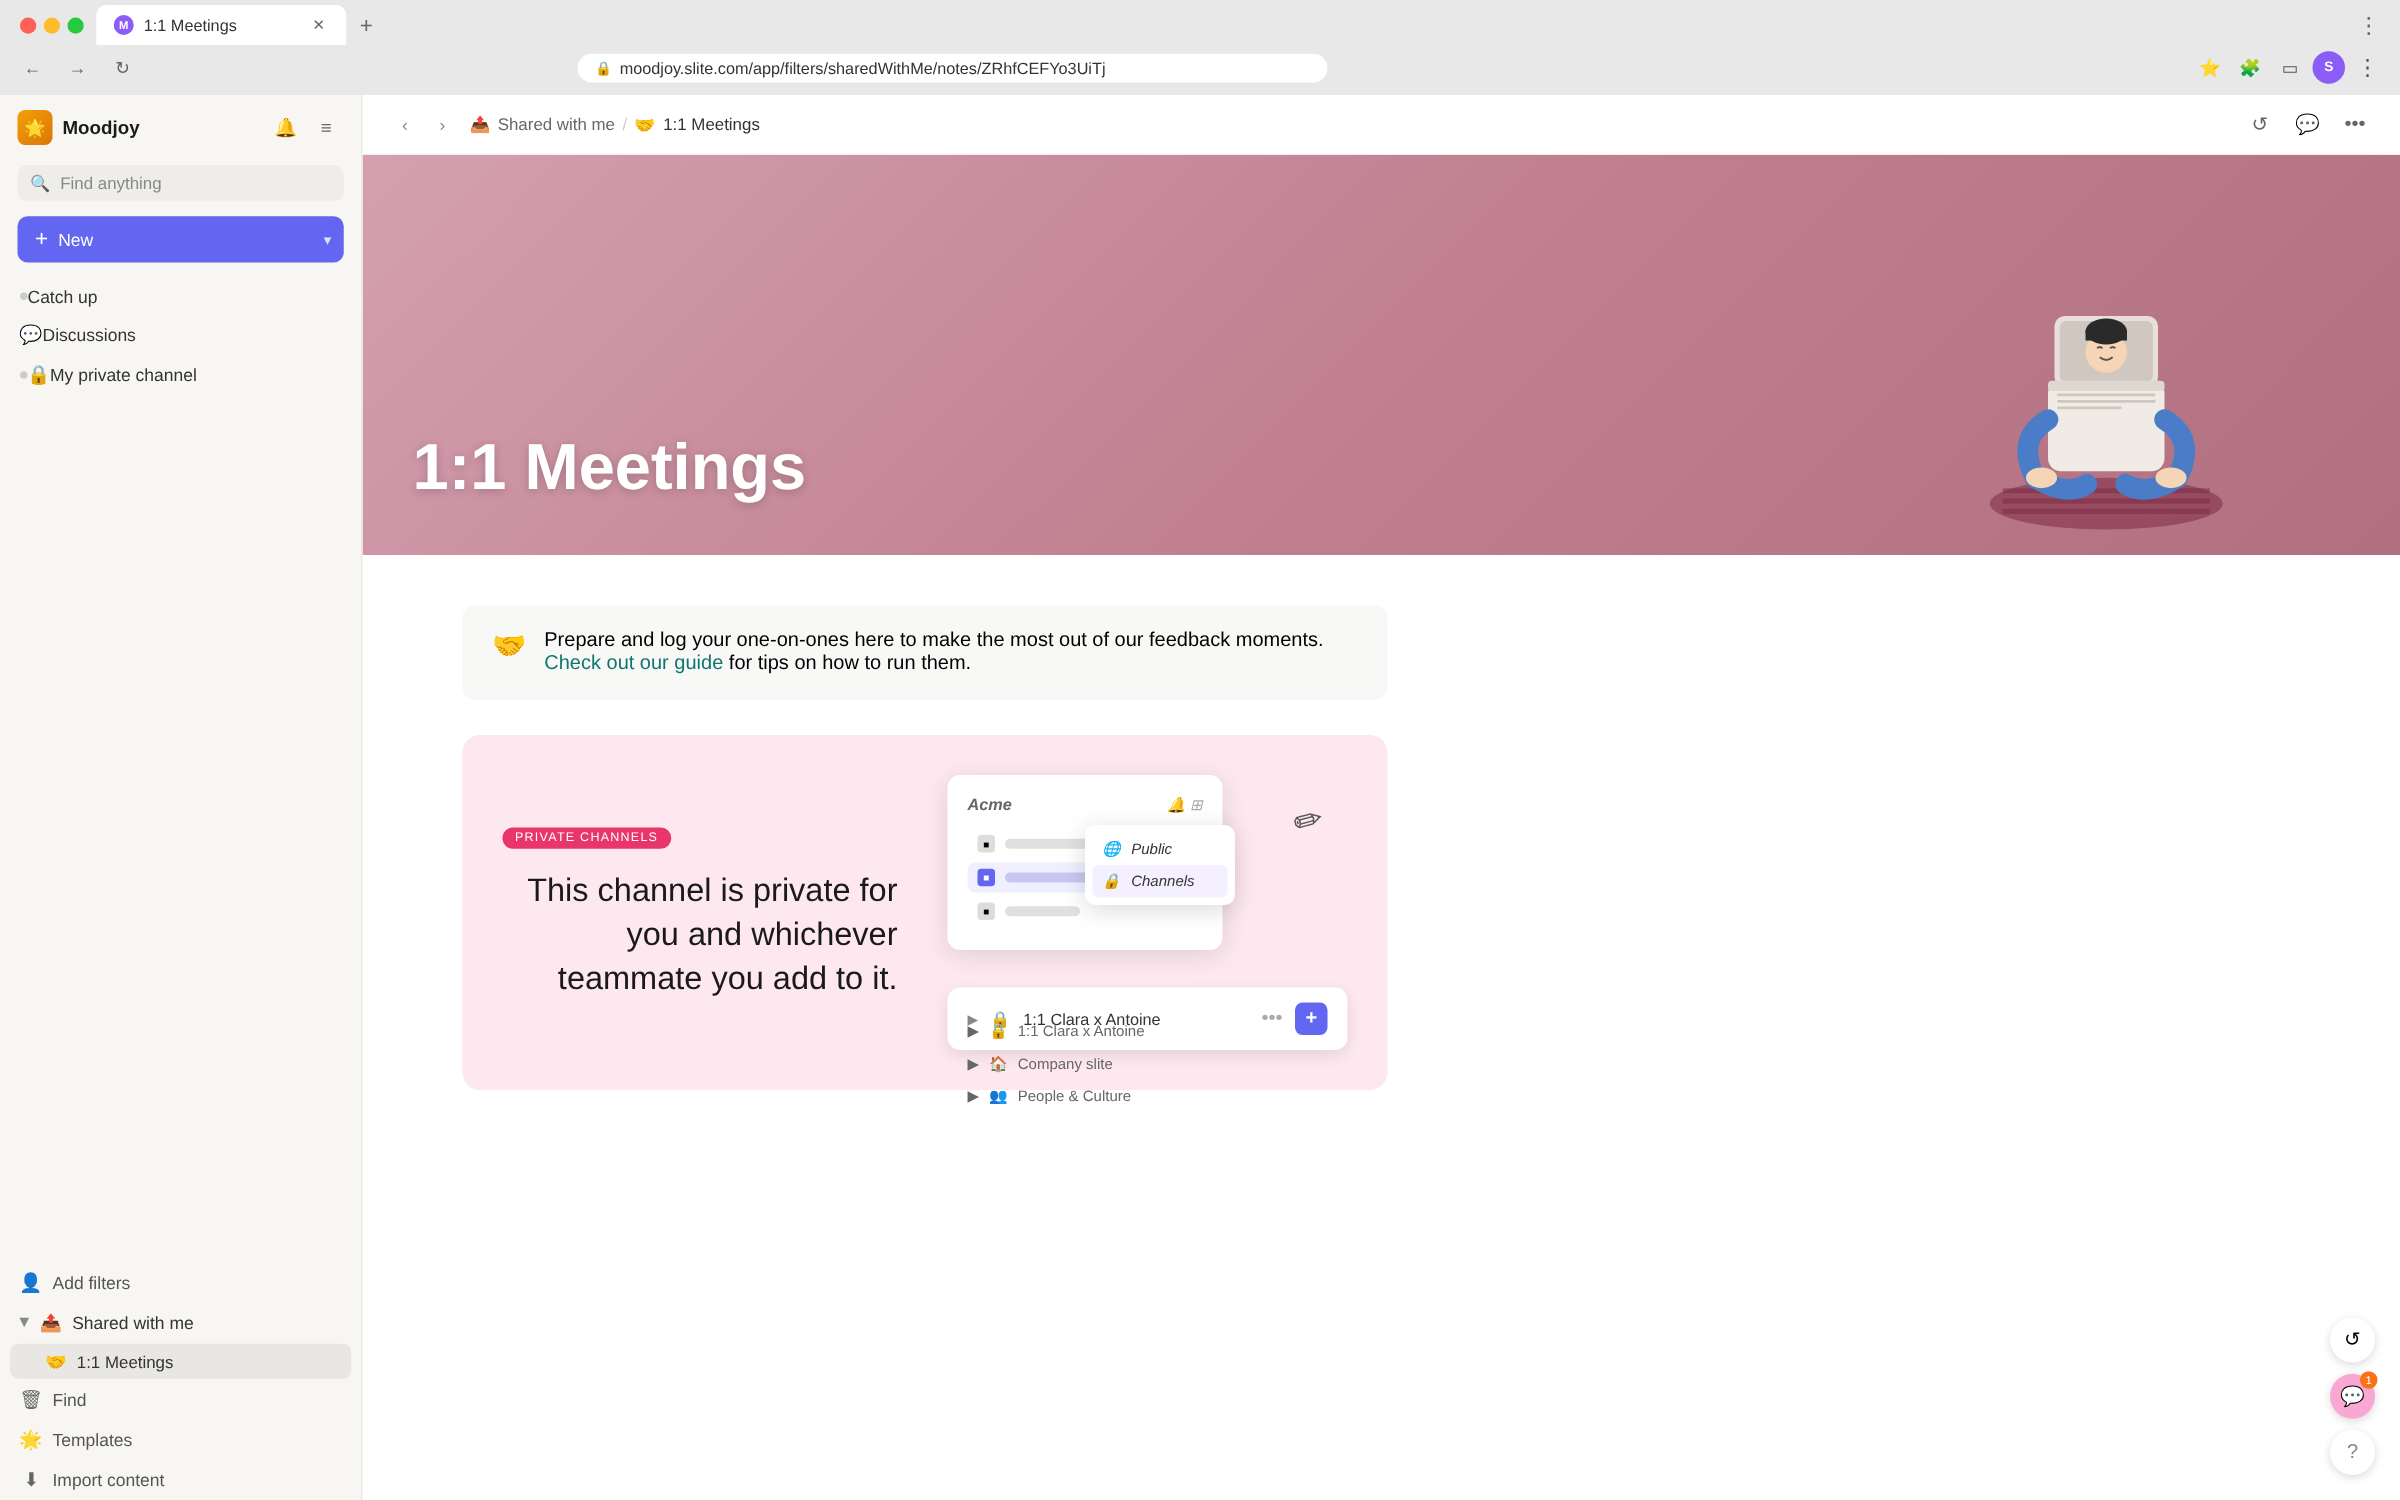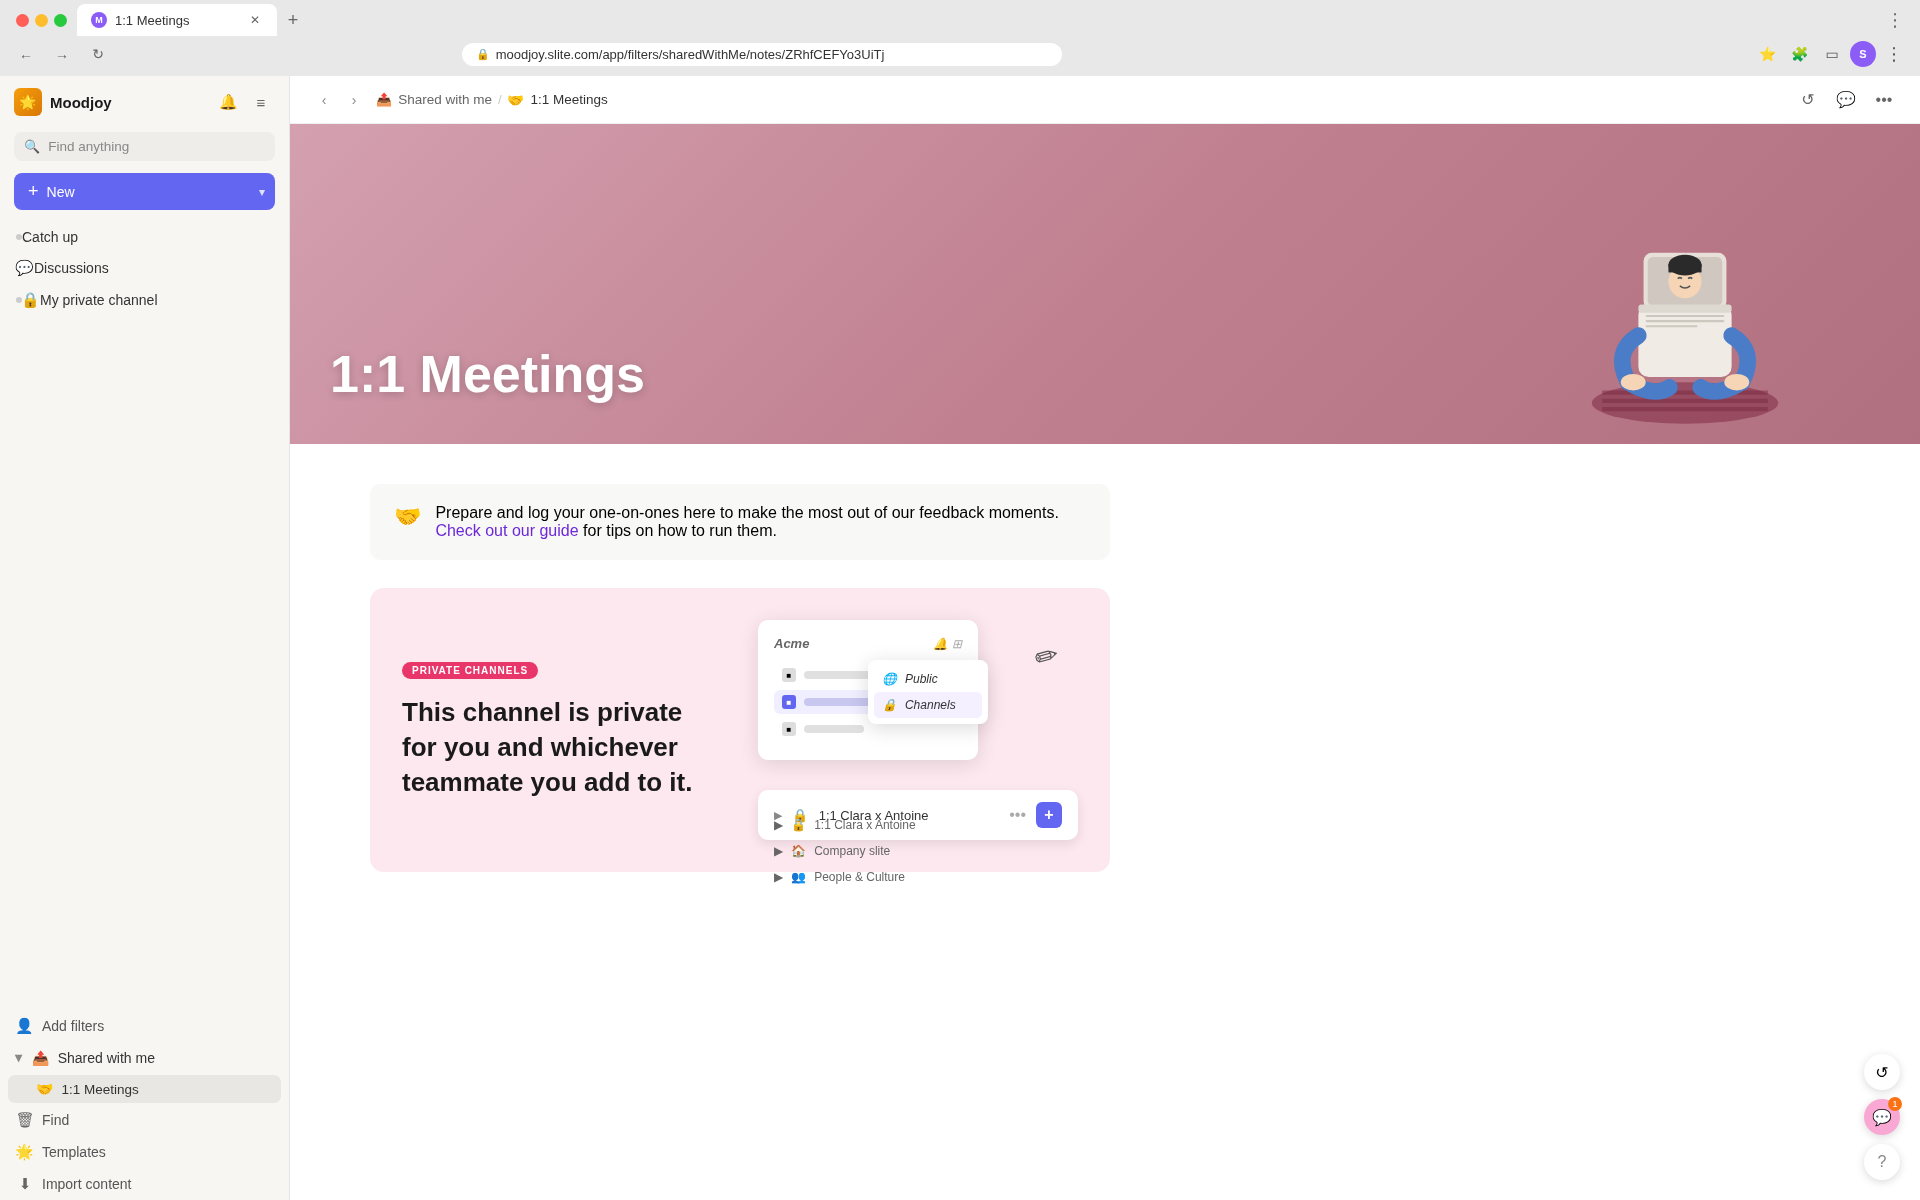--- a/index.html
+++ b/index.html
@@ -81,27 +81,27 @@
     
     .content { flex: 1; overflow-y: auto; }
     .hero-banner { width: 100%; height: 320px; background: linear-gradient(135deg, #d4a0b0, #c08090, #b07080); position: relative; display: flex; align-items: flex-end; padding: 40px; overflow: hidden; }
     .hero-title { font-size: 52px; font-weight: 700; color: white; text-shadow: 0 2px 8px rgba(0,0,0,0.2); z-index: 2; }
     .hero-illustration { position: absolute; right: 120px; bottom: 0; width: 220px; height: 300px; }
 
     .content-body { padding: 40px 80px; max-width: 900px; }
 
     .info-box { background: #f8f8f6; border-radius: 10px; padding: 20px 24px; margin-bottom: 28px; display: flex; gap: 14px; align-items: flex-start; }
     .info-emoji { font-size: 22px; flex-shrink: 0; }
-    .info-link { color: #6d28d9; text-decoration: none; }
+    .info-link { color: #0f766e; text-decoration: none; }
 
     
     .private-card { background: #fde8ef; border-radius: 14px; padding: 32px; display: flex; align-items: center; gap: 40px; }
     .private-card-content { flex: 1; }
-    .private-card-badge { background: #e8356a; color: white; font-size: 10px; font-weight: 700; letter-spacing: 1px; padding: 3px 10px; border-radius: 20px; display: inline-block; margin-bottom: 16px; text-transform: uppercase; }
-    .private-card-title { font-size: 26px; font-weight: 700; color: #1a1a1a; line-height: 1.35; margin-bottom: 0; }
+    .private-card-badge { background: #e8356a; color: white; font-size: 10px; font-weight: 400; letter-spacing: 1px; padding: 3px 10px; border-radius: 20px; display: inline-block; margin-bottom: 16px; text-transform: uppercase; }
+    .private-card-title { font-size: 26px; font-weight: 400; color: #1a1a1a; line-height: 1.35; margin-bottom: 0; text-align: right; }
     .private-card-visual { flex-shrink: 0; width: 320px; }
 
     
     .mock-ui { background: white; border-radius: 10px; padding: 16px; box-shadow: 0 4px 20px rgba(0,0,0,0.12); font-size: 12px; position: relative; font-style: italic; }
     .mock-ui-header { display: flex; align-items: center; justify-content: space-between; margin-bottom: 12px; color: #666; }
     .mock-ui-row { display: flex; align-items: center; gap: 8px; padding: 5px 8px; border-radius: 6px; margin: 3px 0; }
     .mock-ui-row.active-row { background: #f0efff; }
     .mock-ui-icon { width: 14px; height: 14px; border-radius: 3px; background: #ddd; display: flex; align-items: center; justify-content: center; font-size: 8px; }
     .mock-ui-text { font-size: 12px; color: #555; }
     .mock-ui-dropdown { position: absolute; right: -10px; top: 40px; background: white; border-radius: 8px; box-shadow: 0 4px 20px rgba(0,0,0,0.15); padding: 6px; width: 120px; }

